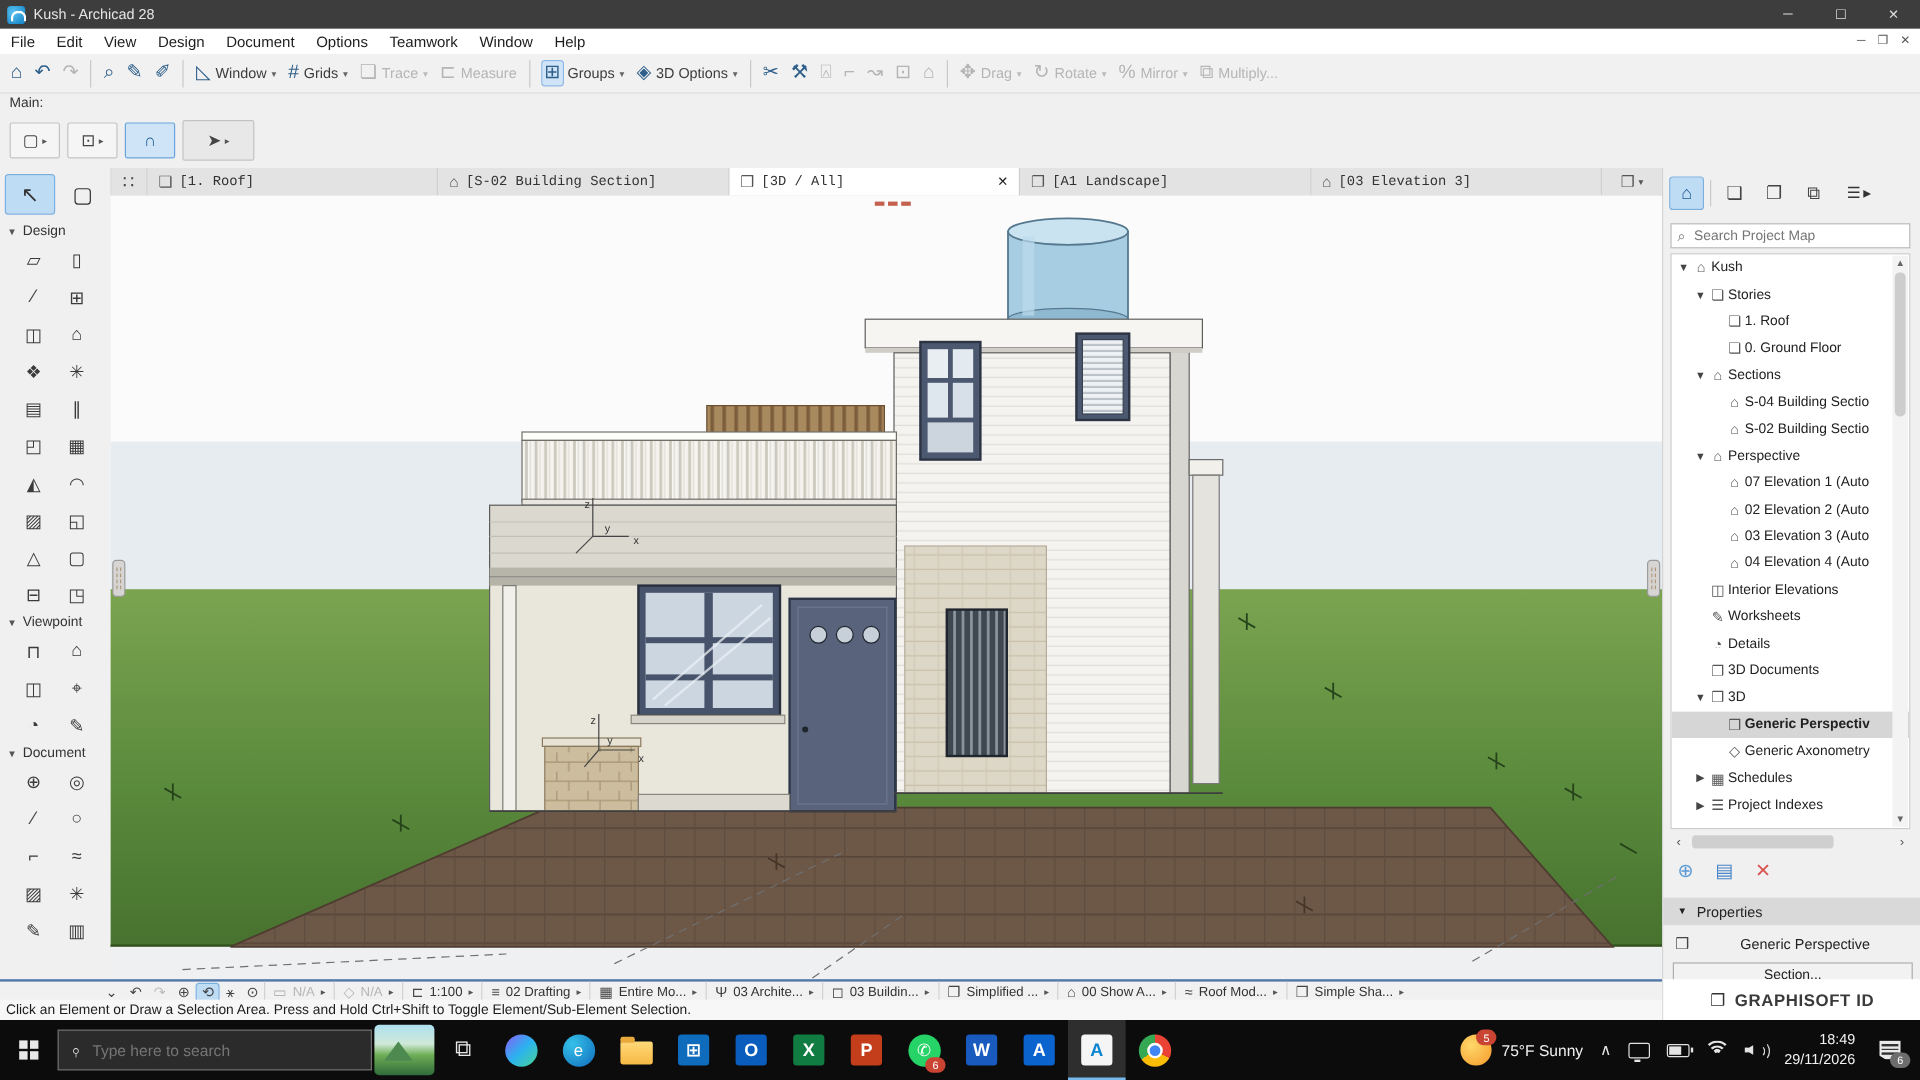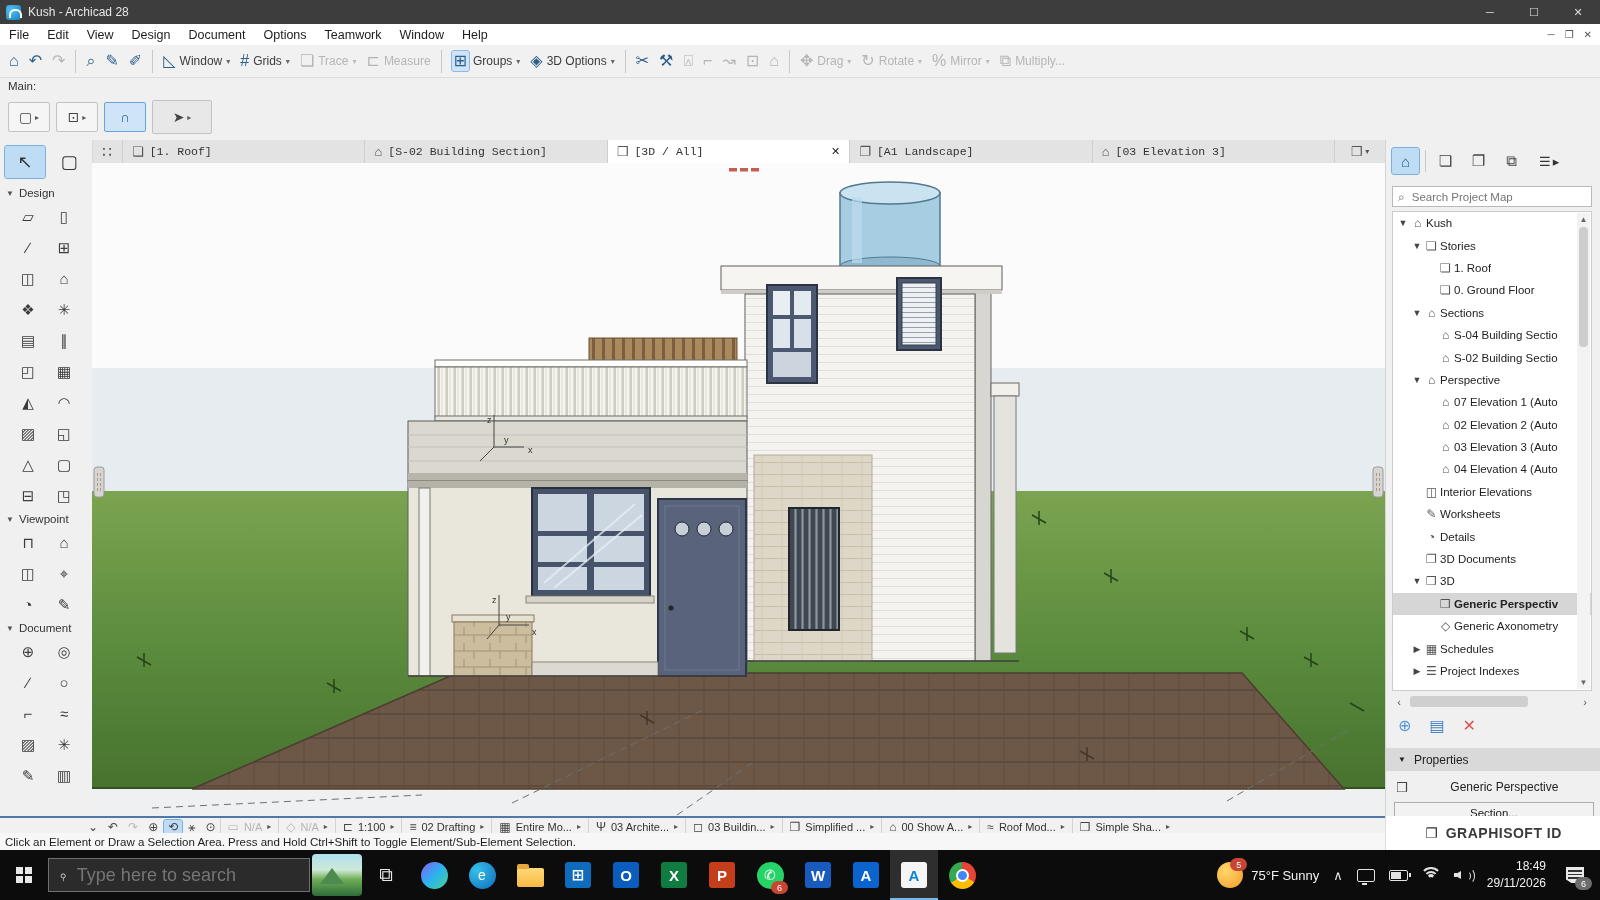--- a/index.html
+++ b/index.html
@@ -123,21 +123,21 @@
   #gsid .gicn{font-size:14px;color:#333;}
   #gsid .gtxt{font-size:14px;letter-spacing:.5px;color:#3a3a3a;font-weight:bold;}
   
   #taskbar{left:0;top:850px;width:1600px;height:50px;background:#0c0c0c;display:flex;align-items:center;color:#eee;}
   #startbtn{width:48px;height:100%;display:flex;align-items:center;justify-content:center;}
   .winlogo{display:grid;grid-template-rows:7px 7px;grid-template-columns:7px 7px;gap:2px;}
   .winlogo span{background:#e8e8e8;}
   #tsearch{width:262px;height:34px;background:#2b2b2b;border:1px solid #6e6e6e;display:flex;
     align-items:center;gap:8px;padding:0 10px;box-sizing:border-box;}
   #tsearch .mag{color:#ddd;font-size:14px;transform:rotate(-45deg);}
-  #tsearch input{background:transparent;border:none;outline:none;color:#cfcfcf;font-size:18px;width:190px;font-family:inherit;}
+  #tsearch input{background:transparent;border:none;outline:none;color:#cfcfcf;font-size:13px;width:190px;font-family:inherit;}
   #highlights{width:50px;height:42px;margin-left:2px;border-radius:4px;overflow:hidden;
     background:linear-gradient(180deg,#aee0ef 0%,#cfe9d8 38%,#6fae56 60%,#2f6b3a 100%);position:relative;}
   #highlights:after{content:"";position:absolute;left:8px;top:14px;width:0;height:0;
     border-left:12px solid transparent;border-right:12px solid transparent;border-bottom:16px solid #4c8a4f;}
   .tapp{width:48px;height:100%;display:flex;align-items:center;justify-content:center;position:relative;}
   .tapp.active{background:rgba(255,255,255,.14);box-shadow:inset 0 -2px 0 #76b9ed;}
   .tile{width:26px;height:26px;border-radius:3px;display:flex;align-items:center;justify-content:center;
     color:#fff;font-weight:bold;font-size:15px;}
   .circle{width:27px;height:27px;border-radius:50%;display:flex;align-items:center;justify-content:center;color:#fff;font-size:14px;}
   .folder{width:27px;height:19px;background:linear-gradient(180deg,#ffd97a,#f7b944);border-radius:2px;position:relative;margin-top:5px;}

